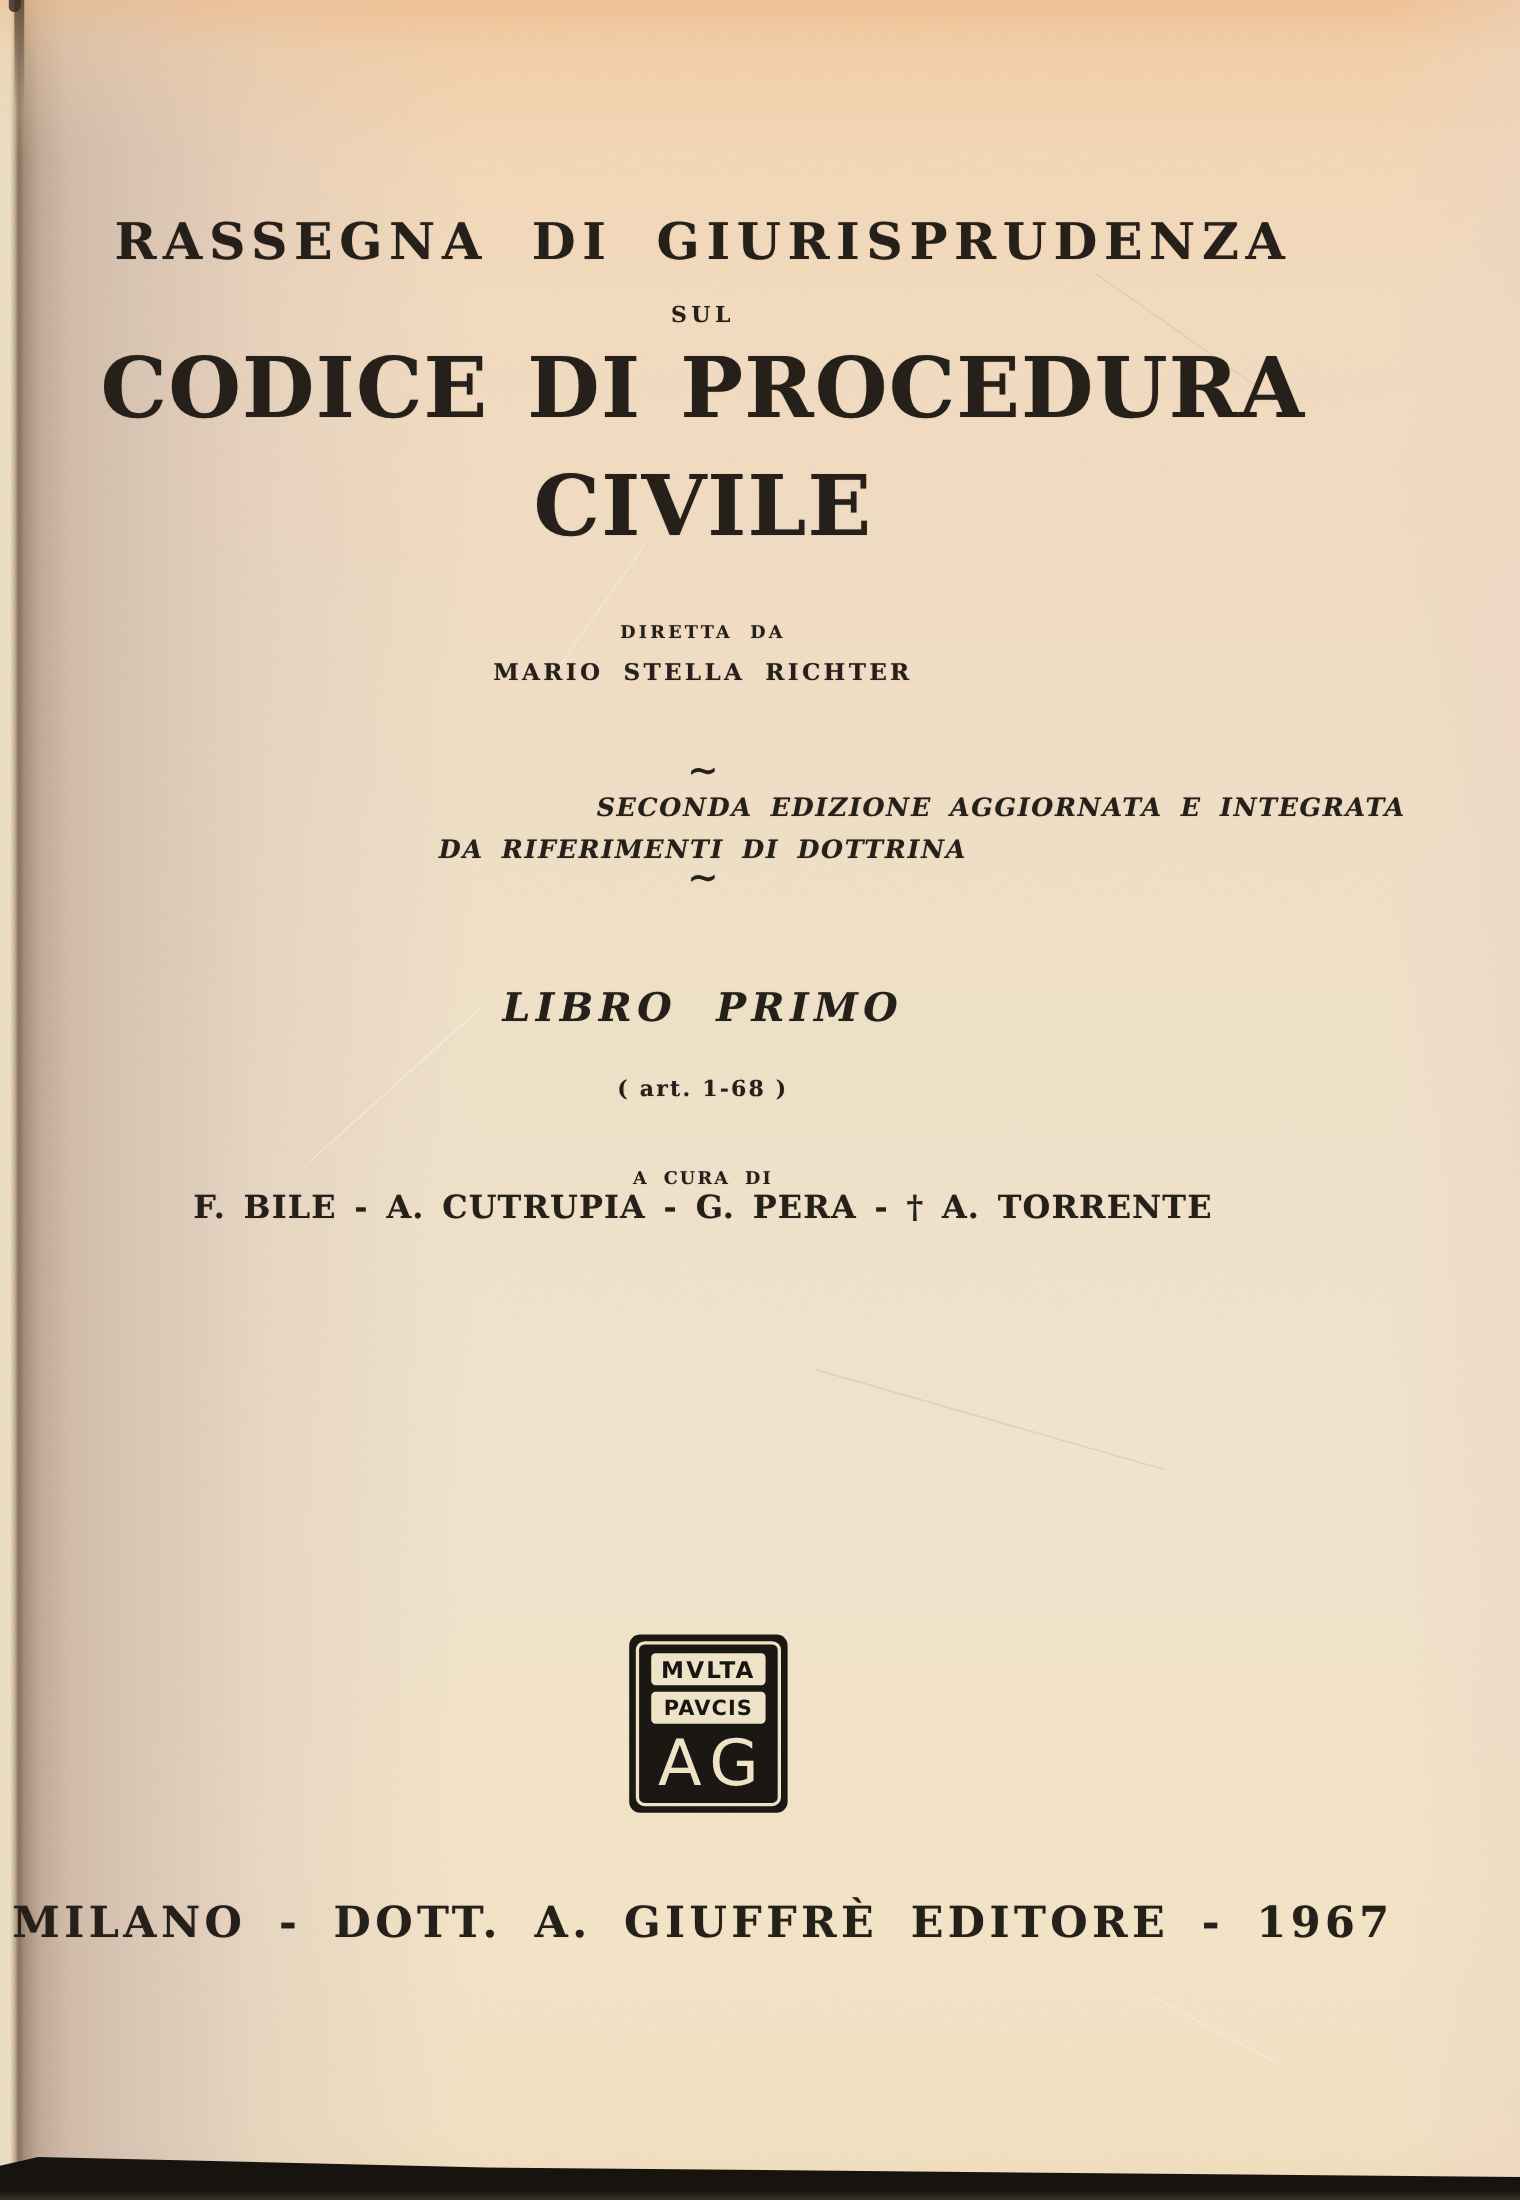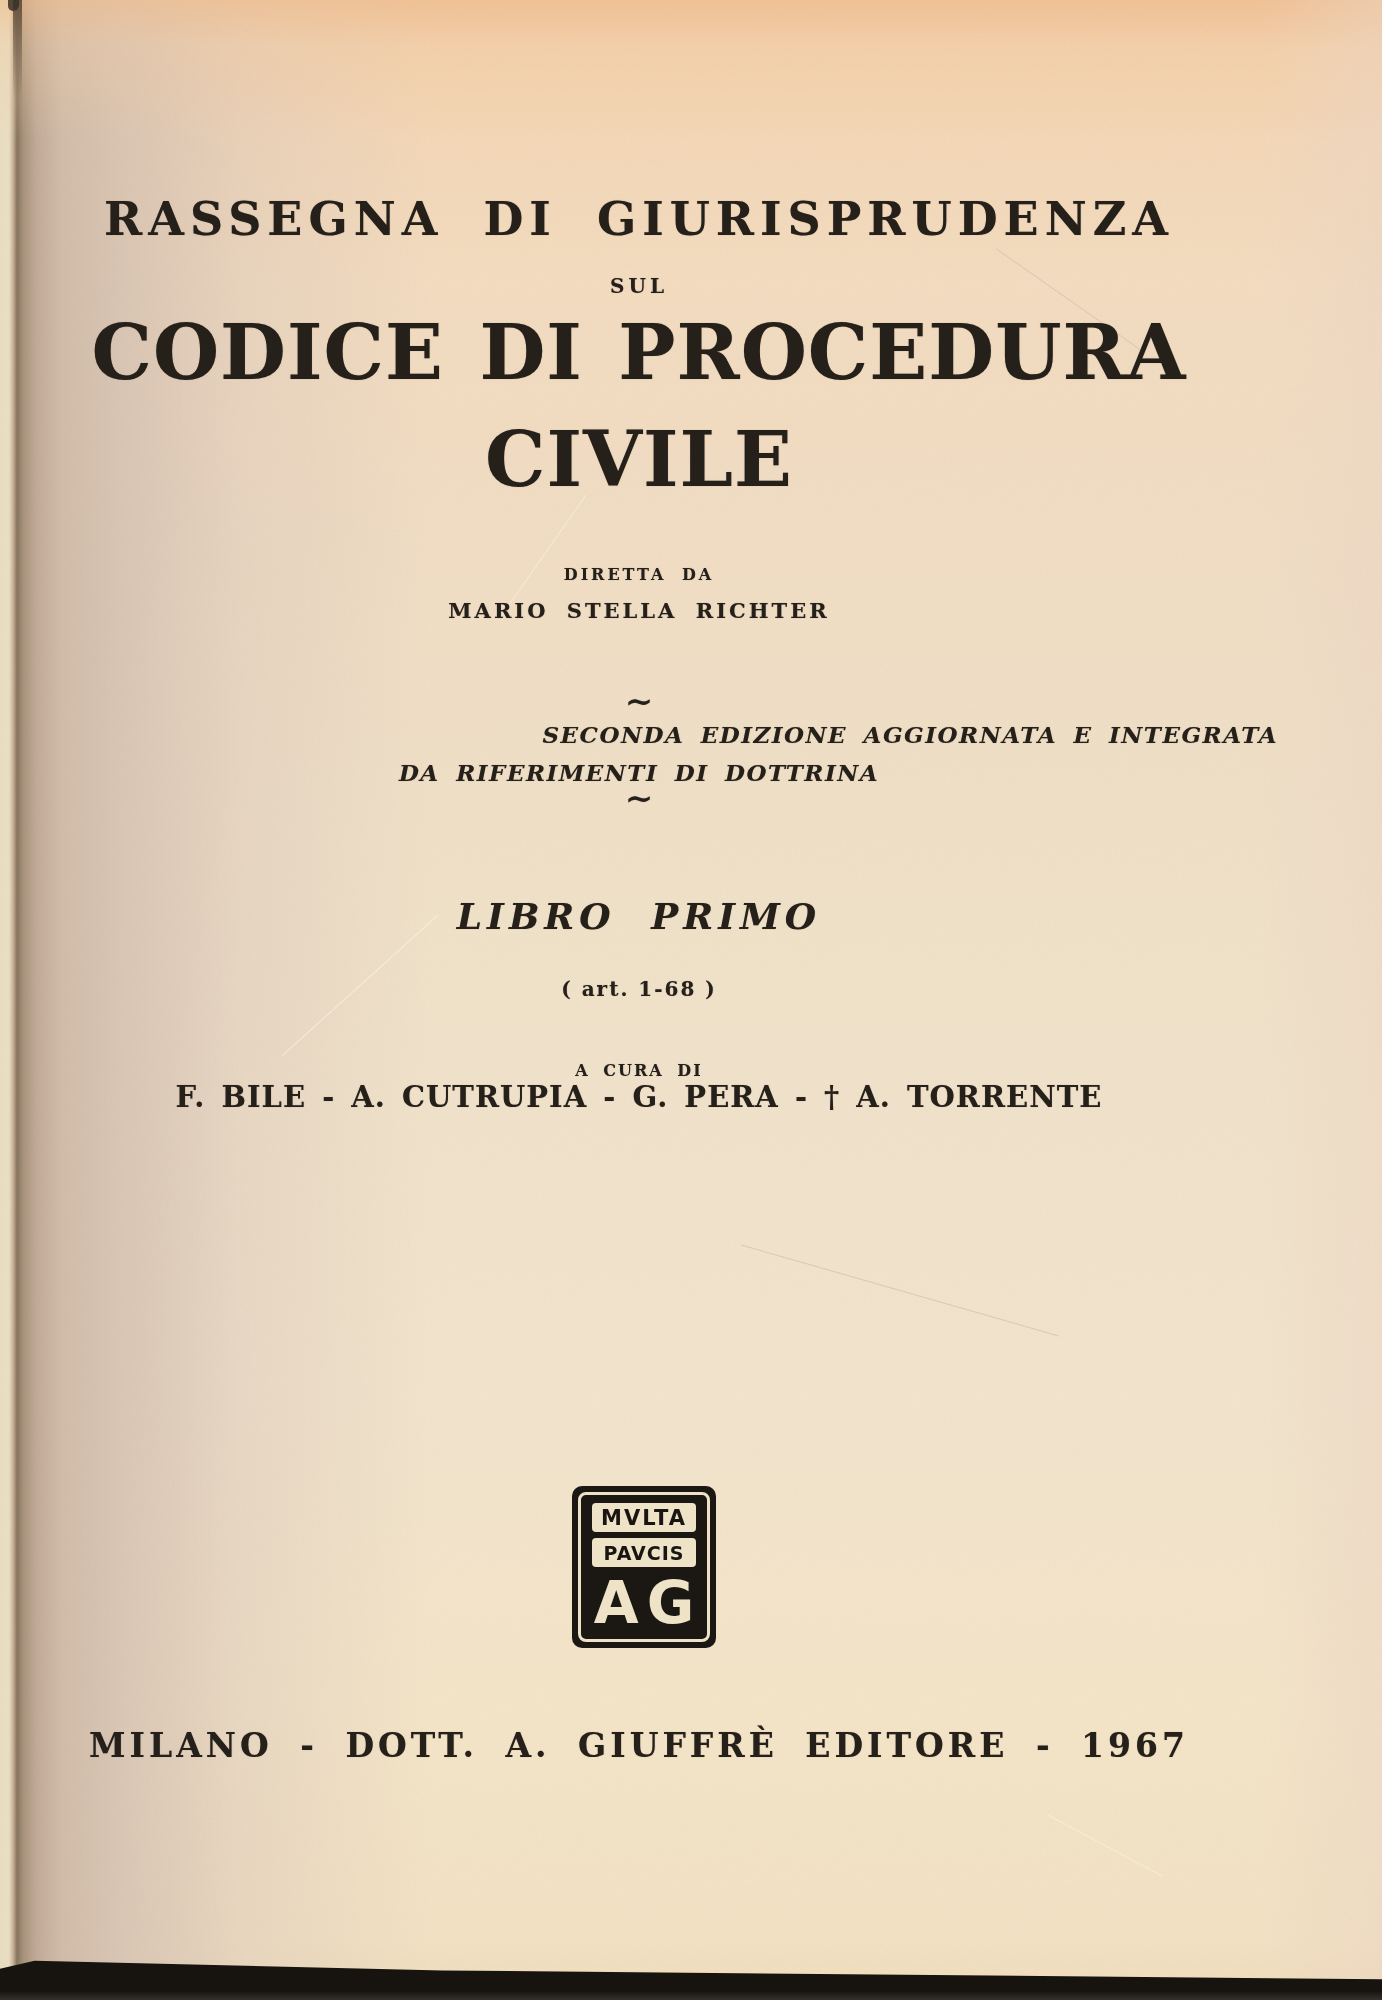--- a/index.html
+++ b/index.html
@@ -72,41 +72,41 @@
   .orn-top      {top:684px;}
   .orn-bottom   {top:781px;}
   .edition      {font-style:italic;font-weight:bold;font-size:23px;letter-spacing:1.5px;word-spacing:7px;}
   .edition-1    {top:723px;text-align:right;}
   .edition-2    {top:761px;}
   .libro        {top:898px;font-size:36px;font-weight:bold;font-style:italic;letter-spacing:5px;word-spacing:18px;}
   .tomo         {top:948px;font-size:26px;font-weight:bold;letter-spacing:9px;}
   .articles     {top:979px;font-size:20px;font-weight:bold;letter-spacing:2px;}
   .acura        {top:1063px;font-size:16px;font-weight:bold;letter-spacing:2px;word-spacing:6px;}
   .authors      {top:1083px;font-size:29px;font-weight:bold;letter-spacing:1px;word-spacing:5px;}
-  .imprint      {top:1729px;font-size:33px;font-weight:bold;letter-spacing:4px;word-spacing:12px;}
+  .imprint      {top:1729px;font-size:39px;font-weight:bold;letter-spacing:4px;word-spacing:12px;}
   
   .logo{
     position:absolute;left:572px;top:1486px;width:144px;height:162px;
     background:#1b1713;border-radius:10px;
     font-family:"DejaVu Sans","Liberation Sans",sans-serif;
   }
   .logo-keyline{
     position:absolute;inset:6px;border:3px solid #efe3c8;border-radius:8px;
   }
   .logo-box{
     position:absolute;left:20px;right:20px;height:29px;
     background:#f0e4c9;border-radius:4px;
     display:flex;align-items:center;justify-content:center;
     color:#191511;font-weight:bold;
   }
   .logo-box-1{top:17px;font-size:21px;letter-spacing:2px;}
   .logo-box-2{top:52px;font-size:19px;letter-spacing:1px;}
   .logo-monogram{
     position:absolute;left:0;right:0;top:88px;text-align:center;
-    color:#f0e4c9;font-weight:bold;font-size:58px;letter-spacing:8px;line-height:1;
+    color:#f0e4c9;font-weight:normal;font-size:58px;letter-spacing:8px;line-height:1;
     text-indent:8px;
   }
 </style>
 </head>
 <body>
 
 <div class="page-bg"></div>
 <div class="gutter-shadow"></div>
 <div class="top-tint"></div>
 <div class="right-tint"></div>

